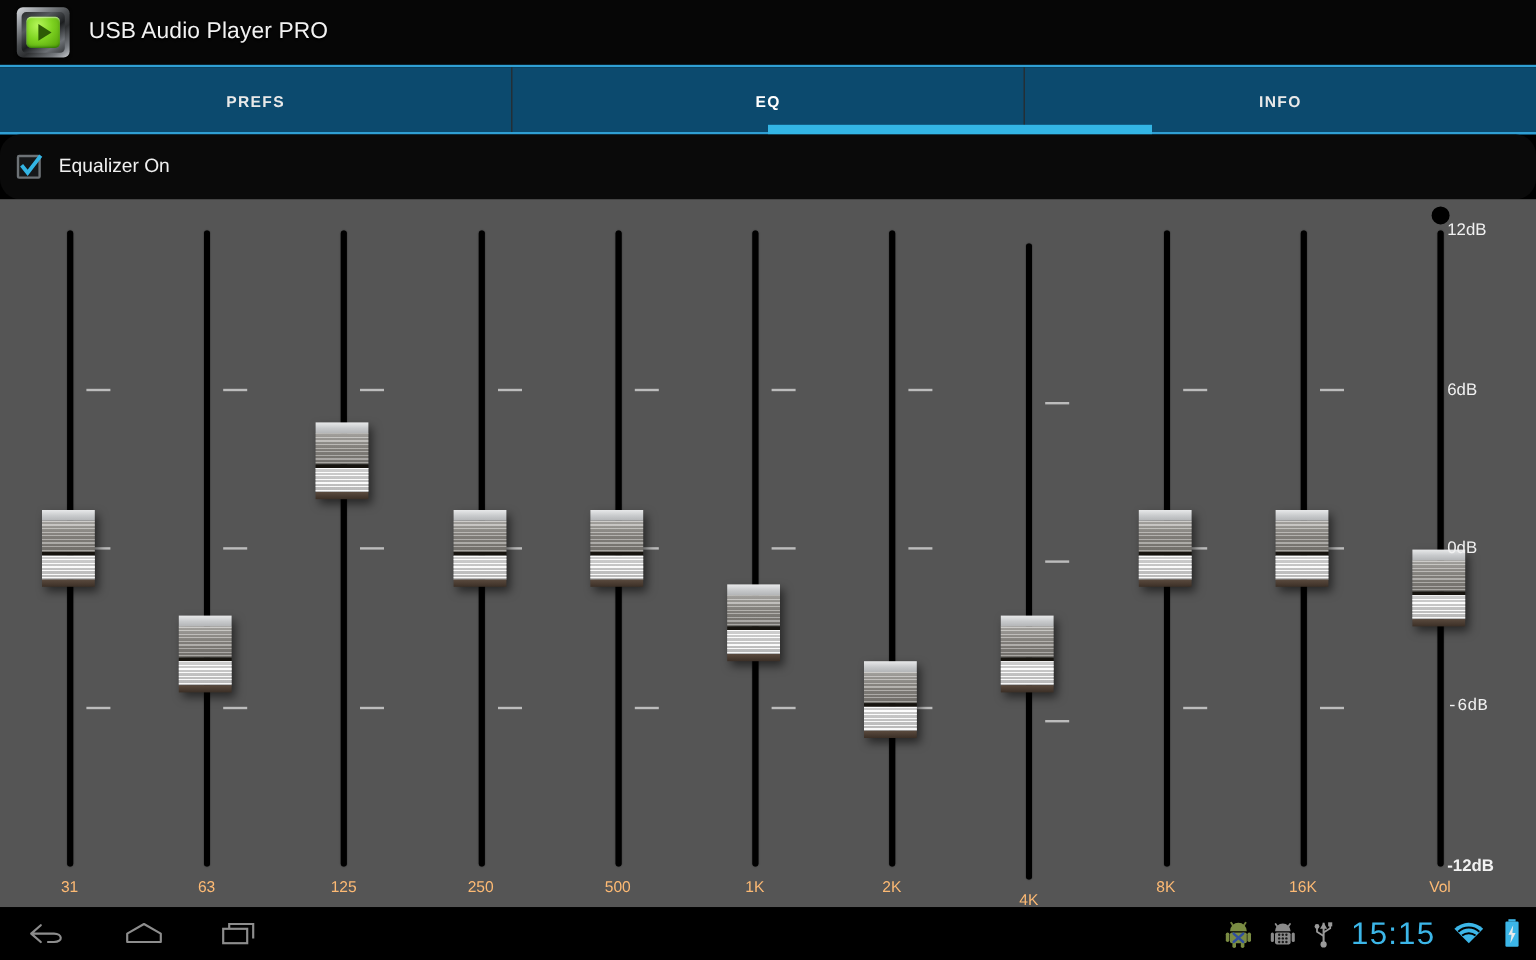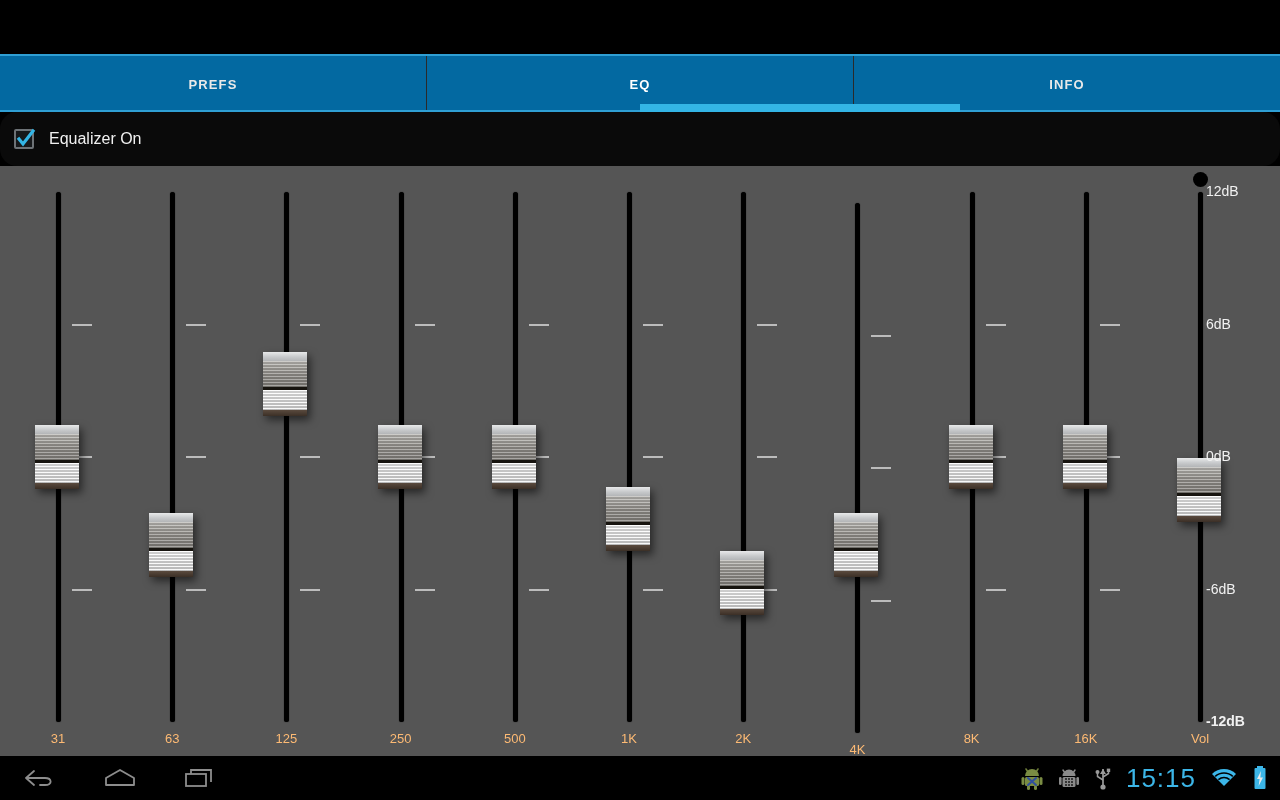--- a/index.html
+++ b/index.html
@@ -51,21 +51,21 @@
     text-shadow: 0 1px 1px #000;
   }
   .title-rule {
     position: absolute; left: 0; top: 54px; width: 1280px; height: 2px;
     background: #2f9fd4;
   }
 
   
   .tabbar {
     position: absolute; left: 0; top: 56px; width: 1280px; height: 56px;
-    background: #0369a1; display: flex;
+    background: #0c4a6e; display: flex;
   }
   .tab {
     flex: 1 1 0; position: relative;
     display: flex; align-items: center; justify-content: center;
     color: #e9e9e9; font-size: 13px; font-weight: bold; letter-spacing: 1.1px;
     border-right: 1px solid #2a2a2a;
     cursor: pointer;
   }
   .tab:last-child { border-right: none; }
   .tab.active { color: #ffffff; text-align: right; }
@@ -162,20 +162,30 @@
   .navspace { flex: 1 1 auto; }
   .statusgroup { display: flex; align-items: center; gap: 14px; padding-right: 12px; }
   .clock { color: #3cb6e8; font-size: 26px; letter-spacing: 1px; font-weight: 300; }
   .sysicon { display: flex; align-items: center; justify-content: center; cursor: pointer; }
 </style>
 </head>
 <body>
 
 <div id="app">
 
+  <div class="titlebar">
+    <div class="app-icon">
+      <div class="icon-frame-outer"></div>
+      <div class="icon-frame-mid"></div>
+      <div class="icon-green">
+          <div class="icon-play"></div>
+        </div>
+    </div>
+    <div class="app-title">USB Audio Player PRO</div>
+  </div>
   <div class="title-rule"></div>
 
   <div class="tabbar">
     <div class="tab">PREFS</div>
     <div class="tab active">EQ</div>
     <div class="tab">INFO</div>
   </div>
   <div class="tabs-underline"></div>
   <div class="tab-indicator"></div>
 
@@ -340,21 +350,21 @@
             <div class="lower"></div>
             <div class="foot"></div>
           </div>
           <div class="freqlabel">Vol</div>
         </div>
       </div>
     <div id="dbscale">
         <div class="dblabel" style="left: 1206px; top: 17px;">12dB</div>
         <div class="dblabel" style="left: 1206px; top: 149.5px;">6dB</div>
         <div class="dblabel" style="left: 1206px; top: 282px;">0dB</div>
-        <div class="dblabel" style="left: 1206px; top: 414.5px;">-6dB</div>
+        <div class="dblabel" style="left: 1206px; top: 414.5px; font-family: Liberation Mono, monospace;">-6dB</div>
         <div class="dblabel" style="left: 1206px; top: 547px; font-weight: bold;">-12dB</div>
       </div>
   </div>
 
   <div class="navbar">
     <div class="navbtn">
       <svg width="34" height="24" viewBox="0 0 34 24">
         <path d="M3 12 L11 5 M3 12 L11 19 M3 12 L22 12 C29 12 30 19 22 19 L17 19" stroke="#8d8d8d" stroke-width="1.8" fill="none" stroke-linecap="round" stroke-linejoin="round"></path>
       </svg>
     </div>

